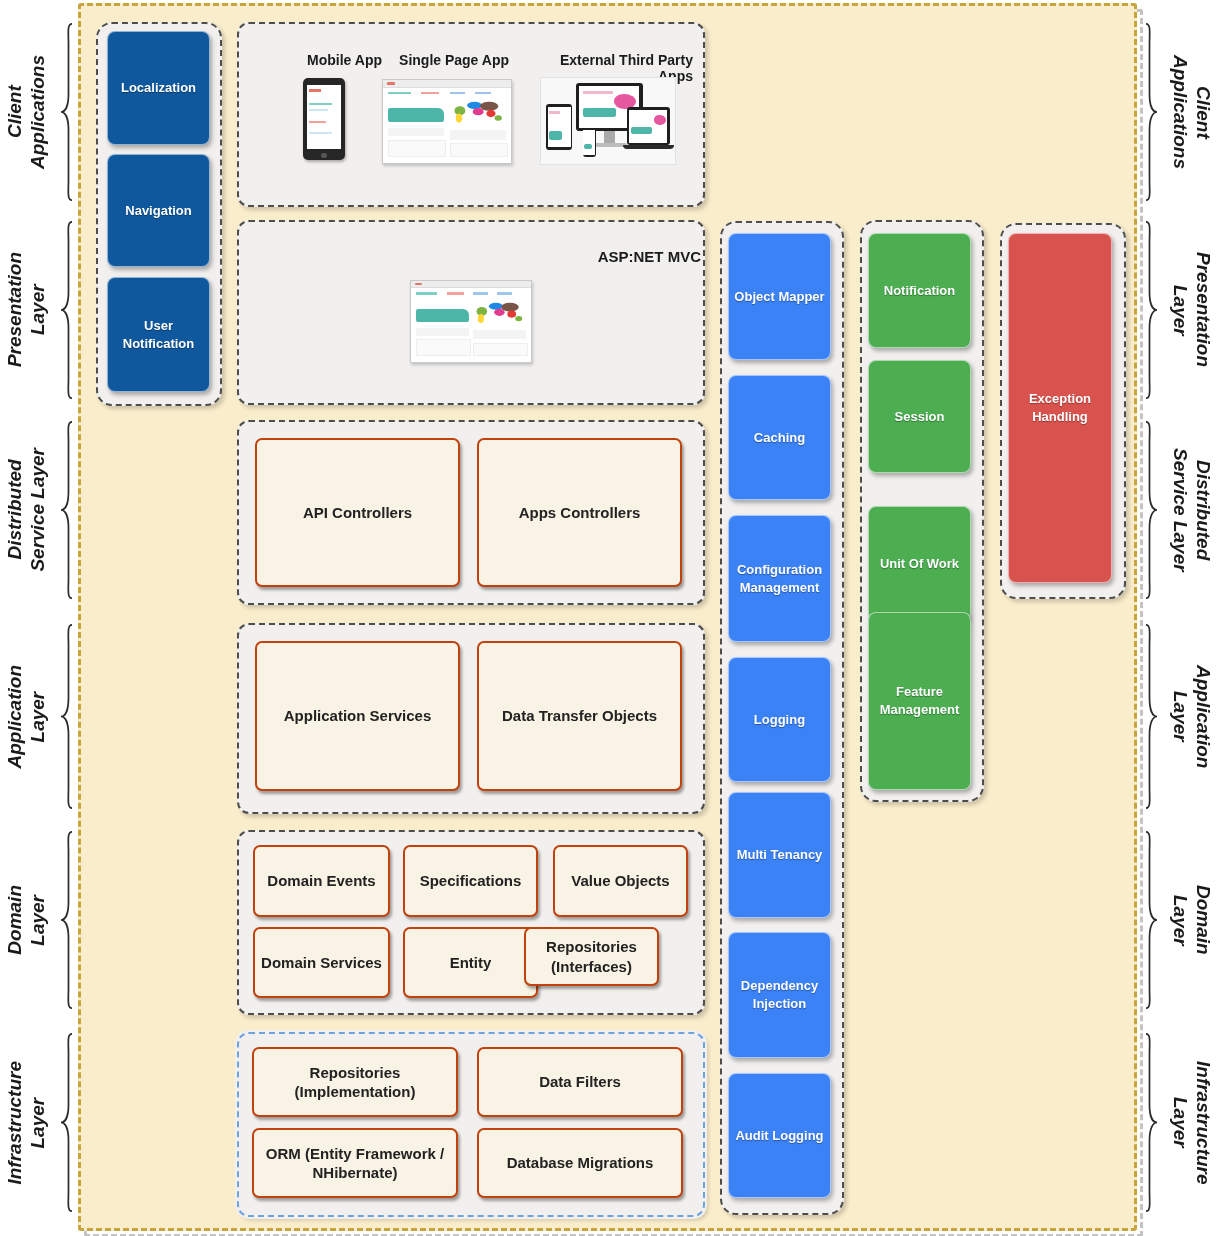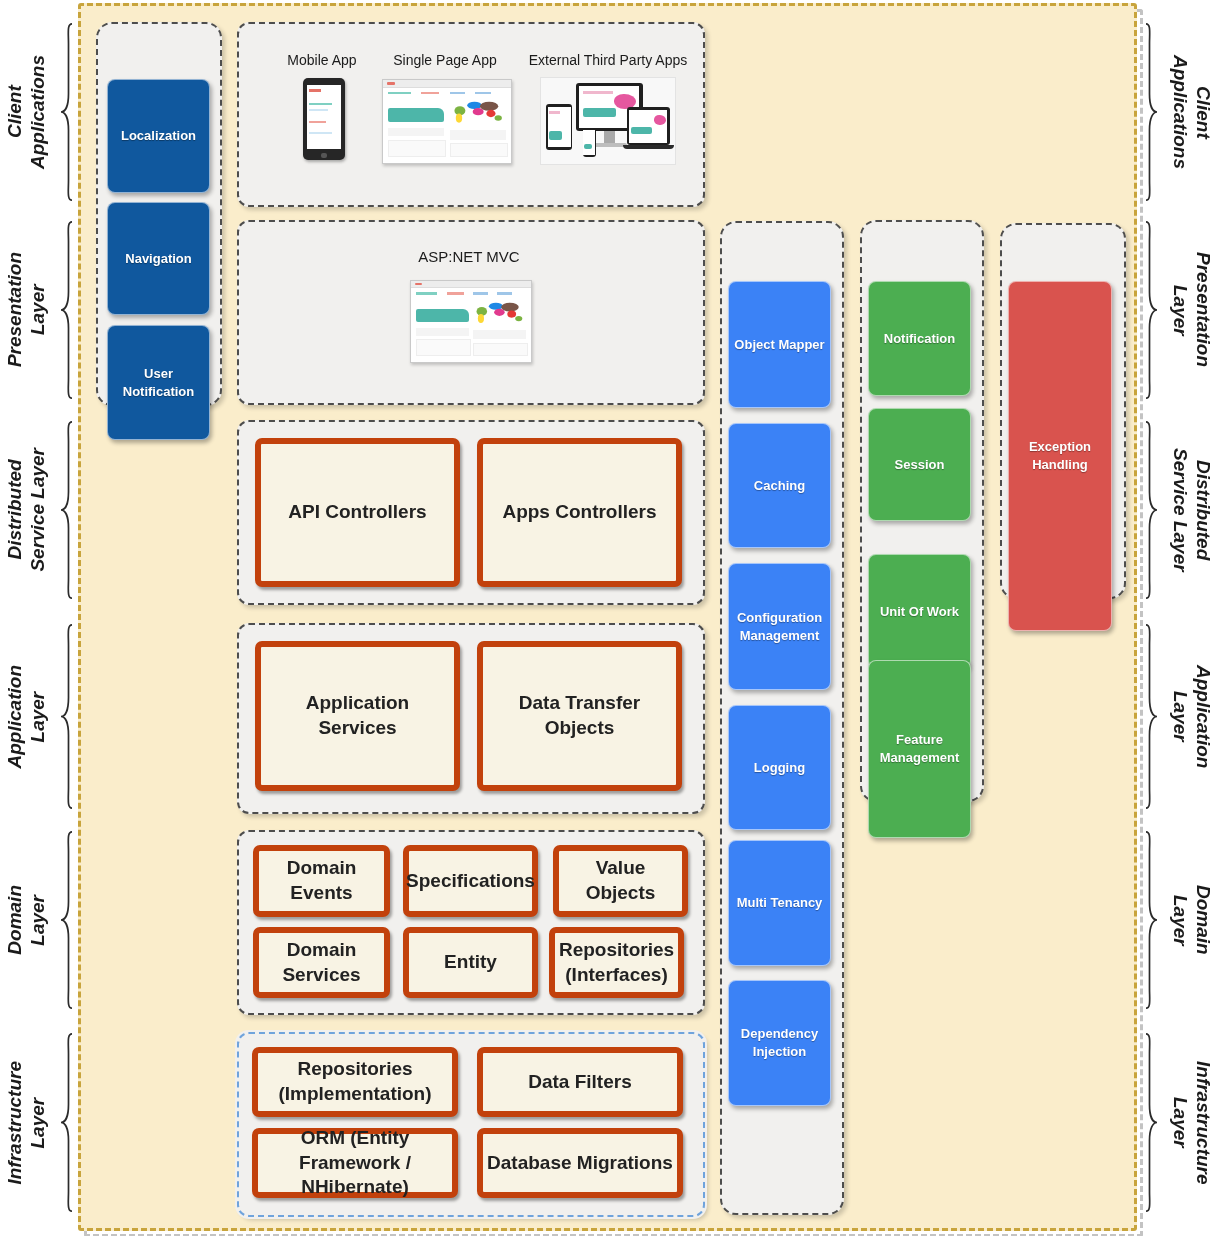--- a/index.html
+++ b/index.html
@@ -14,46 +14,46 @@
     border:3px dashed #C8A43C;border-radius:3px;}
 
   
   .panel{background:#F1F0EE;border:2px dashed #4d4d4d;border-radius:12px;
     box-shadow:3px 3px 4px rgba(0,0,0,.18);}
   .panel.blue-dash{border-color:#6FA3DC;box-shadow:0 0 0 2px #f1f0ee,3px 3px 4px rgba(0,0,0,.18);}
   .colcontainer{background:#F1F0EE;border:2px dashed #4d4d4d;border-radius:16px;
     box-shadow:3px 3px 4px rgba(0,0,0,.18);}
 
   
-  .itembox{background:#F8F3E4;border:6px solid #c2410c;border-radius:7px;
+  .itembox{background:#F8F3E4;border:2px solid #c2410c;border-radius:7px;
     box-shadow:2px 3px 3px rgba(0,0,0,.35);display:flex;align-items:center;justify-content:center;
-    text-align:center;font-weight:bold;font-size:19px;color:#222;padding:4px;box-sizing:border-box;
+    text-align:center;font-weight:bold;font-size:15px;color:#222;padding:4px;box-sizing:border-box;
     white-space:pre-line;line-height:1.3;}
 
   
   .cbox{border-radius:8px;border:1px solid rgba(255,255,255,.55);
     box-shadow:2px 3px 4px rgba(0,0,0,.3);display:flex;align-items:center;justify-content:center;
     text-align:center;color:#fff;font-weight:bold;font-size:13px;padding:4px;box-sizing:border-box;
-    white-space:pre-line;line-height:1.35;text-shadow:0 1px 1px rgba(0,0,0,.35);margin-top:48px;}
+    white-space:pre-line;line-height:1.35;text-shadow:0 1px 1px rgba(0,0,0,.35);}
   .blue{background:#10589E;}
   .cyan{background:#3b82f6;}
   .green{background:#4CAE51;}
   .red{background:#D9534E;}
 
   
   .sidelabel{display:flex;align-items:center;justify-content:center;}
   .sidelabel span{font-weight:bold;font-style:italic;font-size:19px;color:#1b1b1b;
     white-space:pre-line;text-align:center;line-height:1.2;}
   .sidelabel.left span{writing-mode:vertical-rl;transform:rotate(180deg);}
   .sidelabel.right span{writing-mode:vertical-rl;}
   .brace svg{display:block;width:100%;height:100%;}
   .brace path{fill:none;stroke:#2b2b2b;stroke-width:1.7;vector-effect:non-scaling-stroke;}
 
   
-  .figlabel{font-weight:normal;font-size:14px;color:#1b1b1b;text-align:center;}
+  .figlabel{font-weight:bold;font-size:14px;color:#1b1b1b;text-align:right;}
 
   
   .dash{background:#fff;border:1px solid #c9c9c9;box-shadow:1px 2px 3px rgba(0,0,0,.2);}
   .dash .bar{position:absolute;left:0;top:0;right:0;height:8%;background:#ededed;border-bottom:1px solid #ddd;}
   .dash .dot{position:absolute;left:3%;top:2.5%;width:6%;height:3%;background:#e57368;border-radius:1px;}
   .dash .l1{position:absolute;left:4%;top:14%;width:18%;height:3%;background:#7fd0c2;}
   .dash .l2{position:absolute;left:30%;top:14%;width:14%;height:3%;background:#f0a29a;}
   .dash .l3{position:absolute;left:52%;top:14%;width:12%;height:3%;background:#9fc6e8;}
   .dash .l4{position:absolute;left:72%;top:14%;width:12%;height:3%;background:#9fc6e8;}
   .dash .area{position:absolute;left:4%;top:34%;width:44%;height:17%;background:#4DB6A9;border-radius:2px 6px 2px 2px;}
@@ -321,39 +321,40 @@
   <div class="abs panel" style="left:237px;top:623px;width:464px;height:187px"></div>
   <div class="abs itembox" style="left:255px;top:641px;width:205px;height:150px">Application Services</div>
   <div class="abs itembox" style="left:477px;top:641px;width:205px;height:150px">Data Transfer Objects</div>
 
   <div class="abs panel" style="left:237px;top:830px;width:464px;height:181px"></div>
   <div class="abs itembox" style="left:253px;top:845px;width:137px;height:72px">Domain Events</div>
   <div class="abs itembox" style="left:403px;top:845px;width:135px;height:72px">Specifications</div>
   <div class="abs itembox" style="left:553px;top:845px;width:135px;height:72px">Value Objects</div>
   <div class="abs itembox" style="left:253px;top:927px;width:137px;height:71px">Domain Services</div>
   <div class="abs itembox" style="left:403px;top:927px;width:135px;height:71px">Entity</div>
-  <div class="abs itembox" style="left:549px;top:927px;width:135px;height:71px">Repositories
+  <div class="abs itembox" style="left:524px;top:927px;width:135px;height:59px">Repositories
 (Interfaces)</div>
 
   <div class="abs panel blue-dash" style="left:237px;top:1032px;width:464px;height:181px"></div>
   <div class="abs itembox" style="left:252px;top:1047px;width:206px;height:70px">Repositories (Implementation)</div>
   <div class="abs itembox" style="left:477px;top:1047px;width:206px;height:70px">Data Filters</div>
   <div class="abs itembox" style="left:252px;top:1128px;width:206px;height:70px">ORM (Entity Framework /
 NHibernate)</div>
   <div class="abs itembox" style="left:477px;top:1128px;width:206px;height:70px">Database Migrations</div>
 
   <div class="abs colcontainer" style="left:720px;top:221px;width:120px;height:990px"></div>
   <div class="abs cbox cyan" style="left:728px;top:233px;width:103px;height:127px">Object Mapper</div>
   <div class="abs cbox cyan" style="left:728px;top:375px;width:103px;height:125px">Caching</div>
   <div class="abs cbox cyan" style="left:728px;top:515px;width:103px;height:127px">Configuration
 Management</div>
   <div class="abs cbox cyan" style="left:728px;top:657px;width:103px;height:125px">Logging</div>
   <div class="abs cbox cyan" style="left:728px;top:792px;width:103px;height:126px">Multi Tenancy</div>
   <div class="abs cbox cyan" style="left:728px;top:932px;width:103px;height:126px">Dependency
 Injection</div>
+  <div class="abs cbox cyan" style="left:728px;top:1073px;width:103px;height:125px">Audit Logging</div>
 
   <div class="abs colcontainer" style="left:860px;top:220px;width:120px;height:578px"></div>
   <div class="abs cbox green" style="left:868px;top:233px;width:103px;height:115px">Notification</div>
   <div class="abs cbox green" style="left:868px;top:360px;width:103px;height:113px">Session</div>
   <div class="abs cbox green" style="left:868px;top:506px;width:103px;height:115px">Unit Of Work</div>
   <div class="abs cbox green" style="left:868px;top:612px;width:103px;height:178px">Feature
 Management</div>
 
   <div class="abs colcontainer" style="left:1000px;top:223px;width:122px;height:372px"></div>
   <div class="abs cbox red" style="left:1008px;top:233px;width:104px;height:350px">Exception

